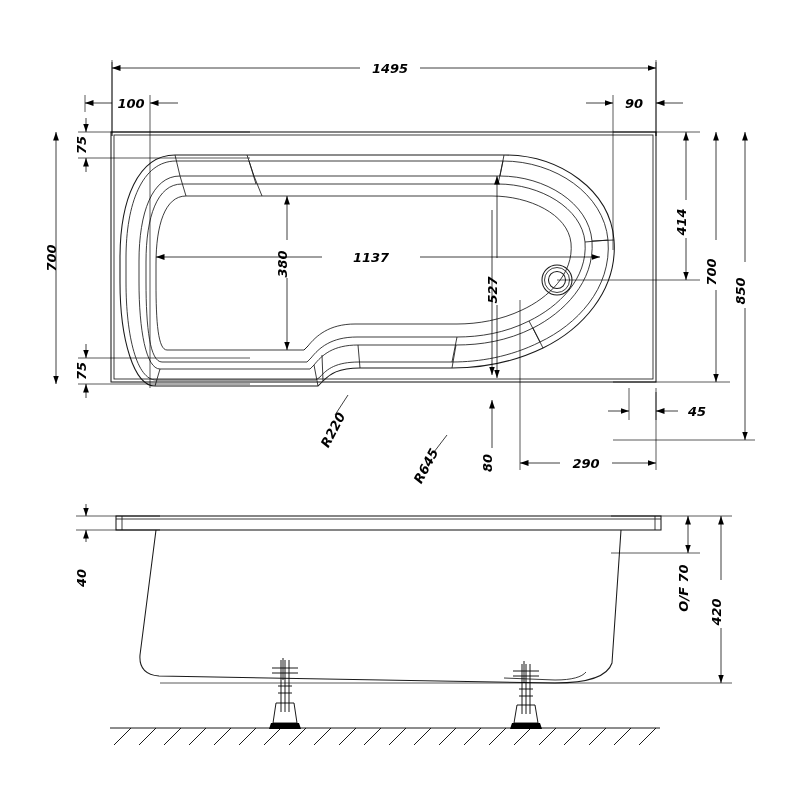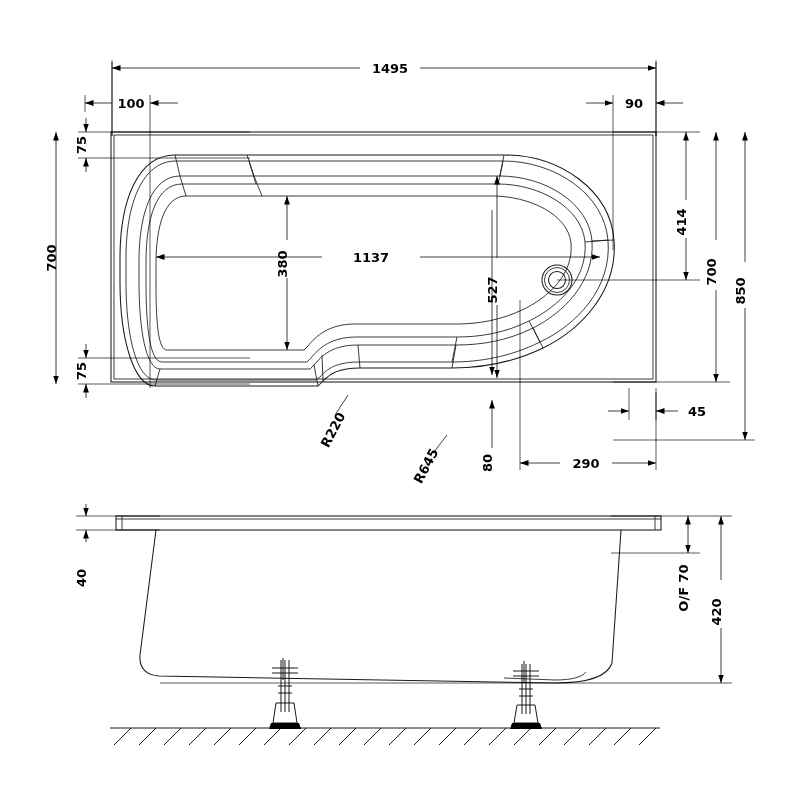--- a/index.html
+++ b/index.html
@@ -2,21 +2,21 @@
 <html><head>
 <meta charset="utf-8">
 <title>P-Shaped Shower Bath Technical Drawing</title>
 <style>
   html,body{margin:0;padding:0;background:#ffffff;}
   body{
     width:800px;height:800px;
     font-family:"DejaVu Sans","Liberation Sans",sans-serif;
     overflow:hidden;
   }
-  #drawing-root{position:relative;width:800px;height:800px;background:#fff;}
+  #drawing-root{position:relative;width:800px;height:800px;background:#fff;font-style:italic;}
   svg{display:block;}
   .dimtext{
     font-family:"DejaVu Sans","Liberation Sans",sans-serif;
     font-weight:bold;
     font-size:13px;
     fill:#000;
   }
   .obj{fill:none;stroke:#1a1a1a;stroke-width:1.05;}
   .objthin{fill:none;stroke:#1a1a1a;stroke-width:0.85;}
   .dimline{fill:none;stroke:#000;stroke-width:0.75;}

